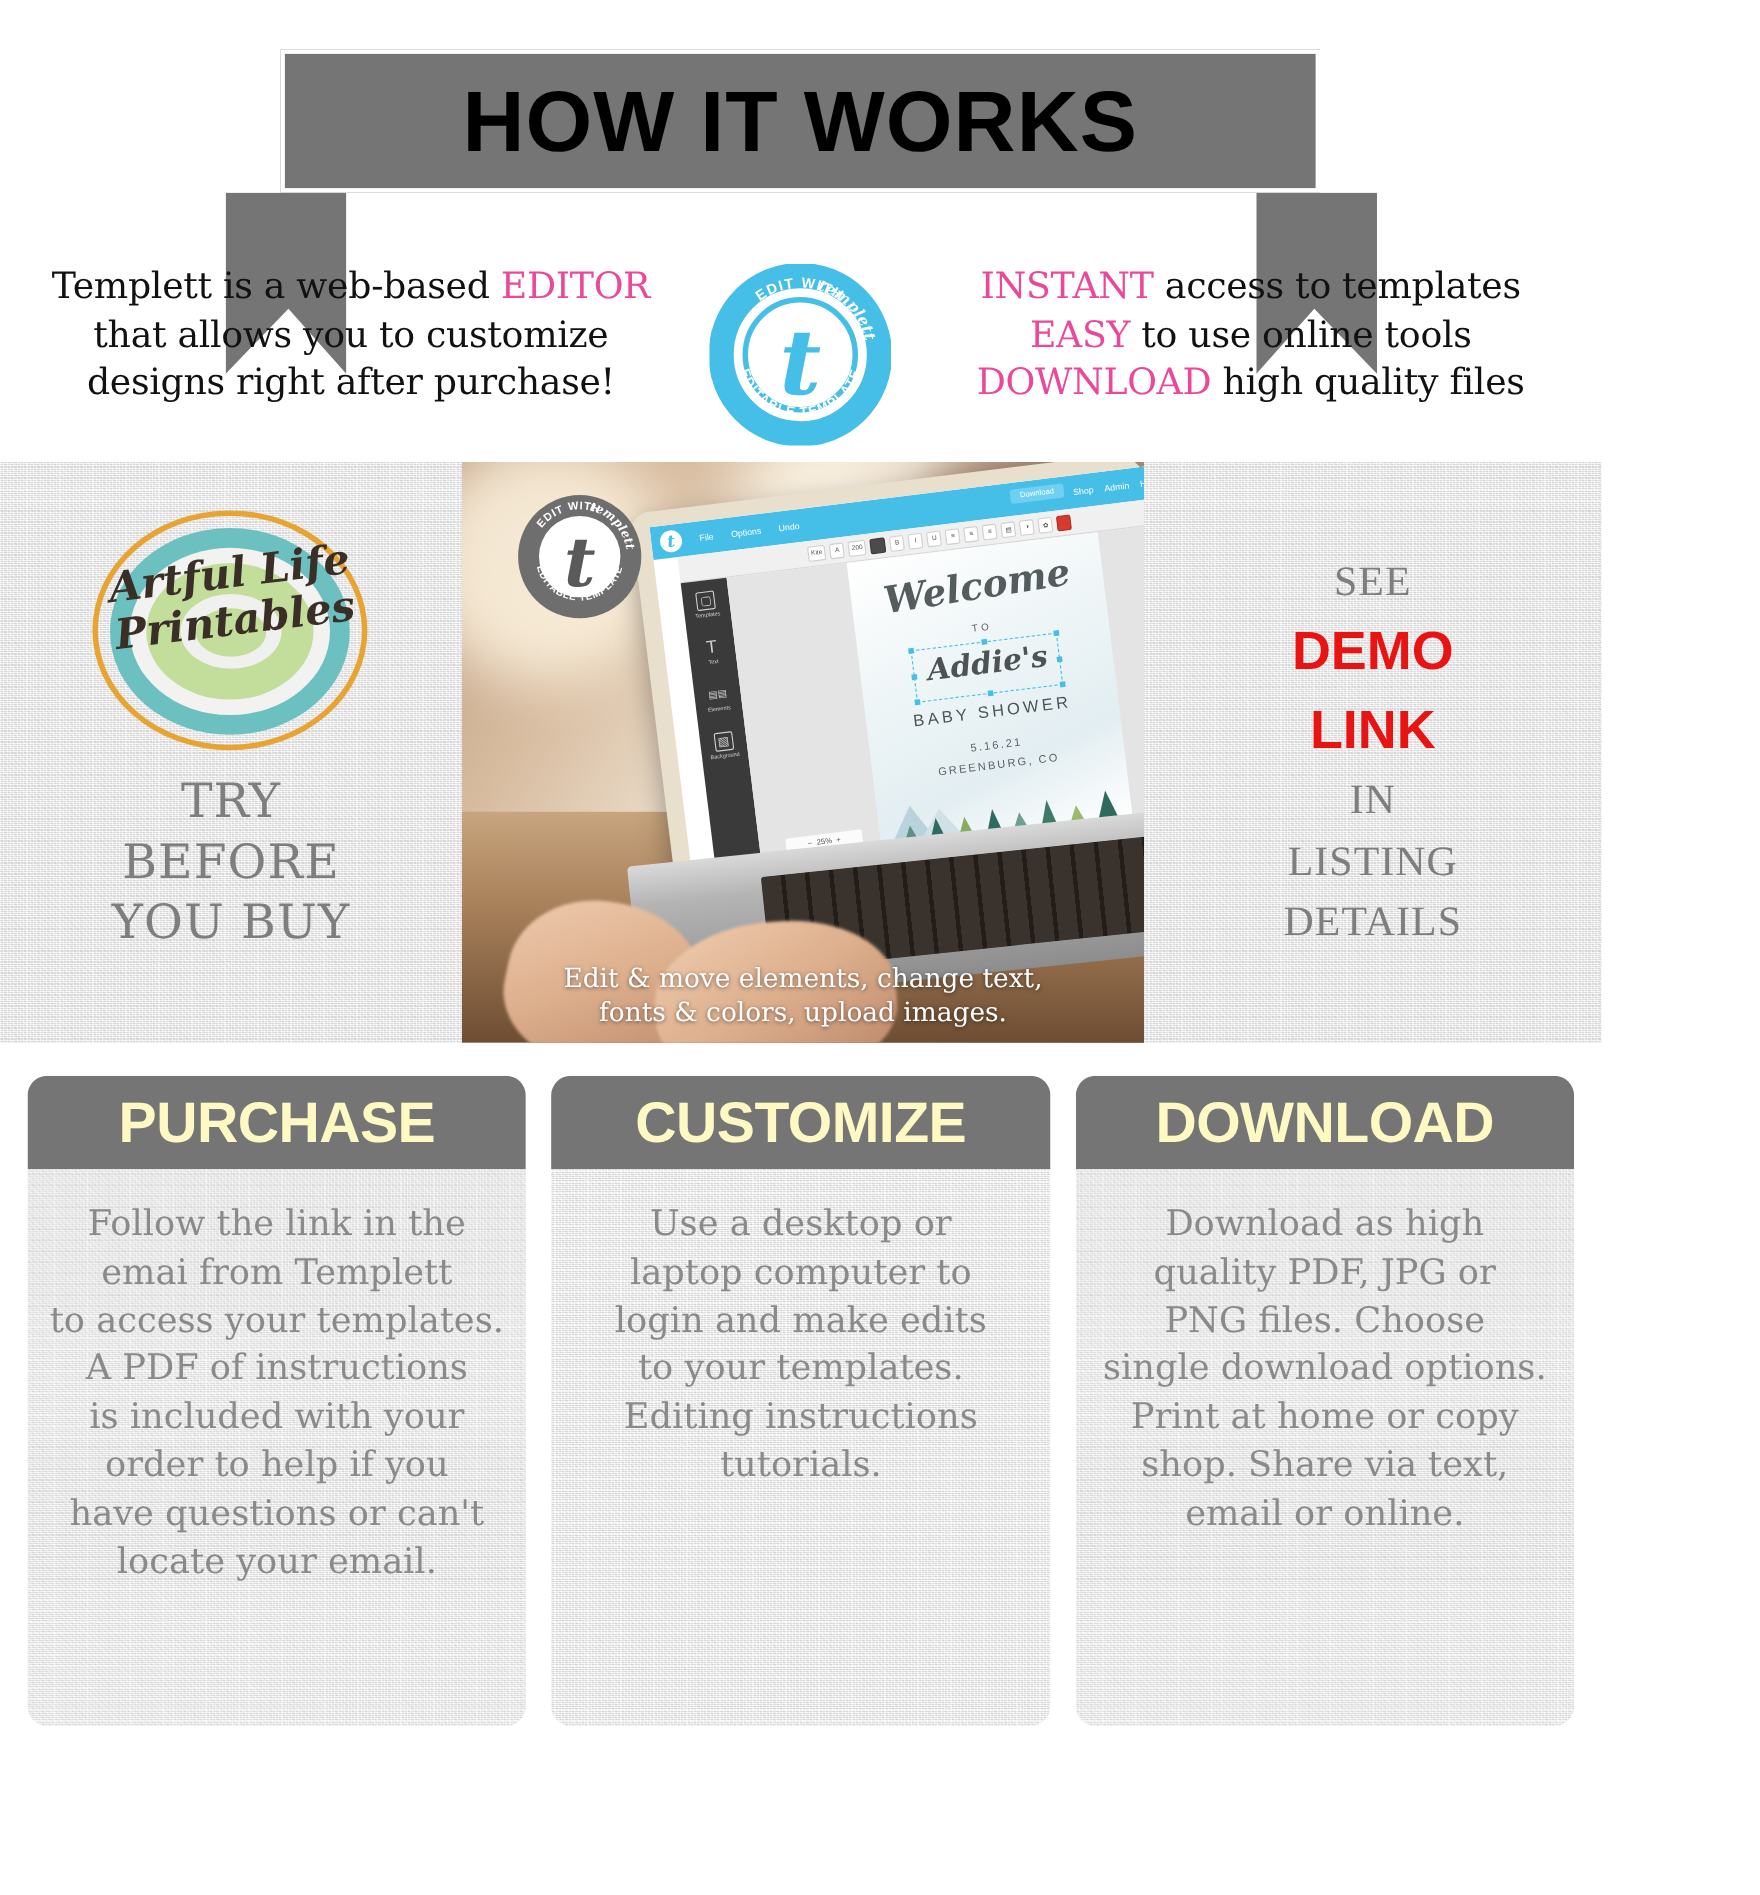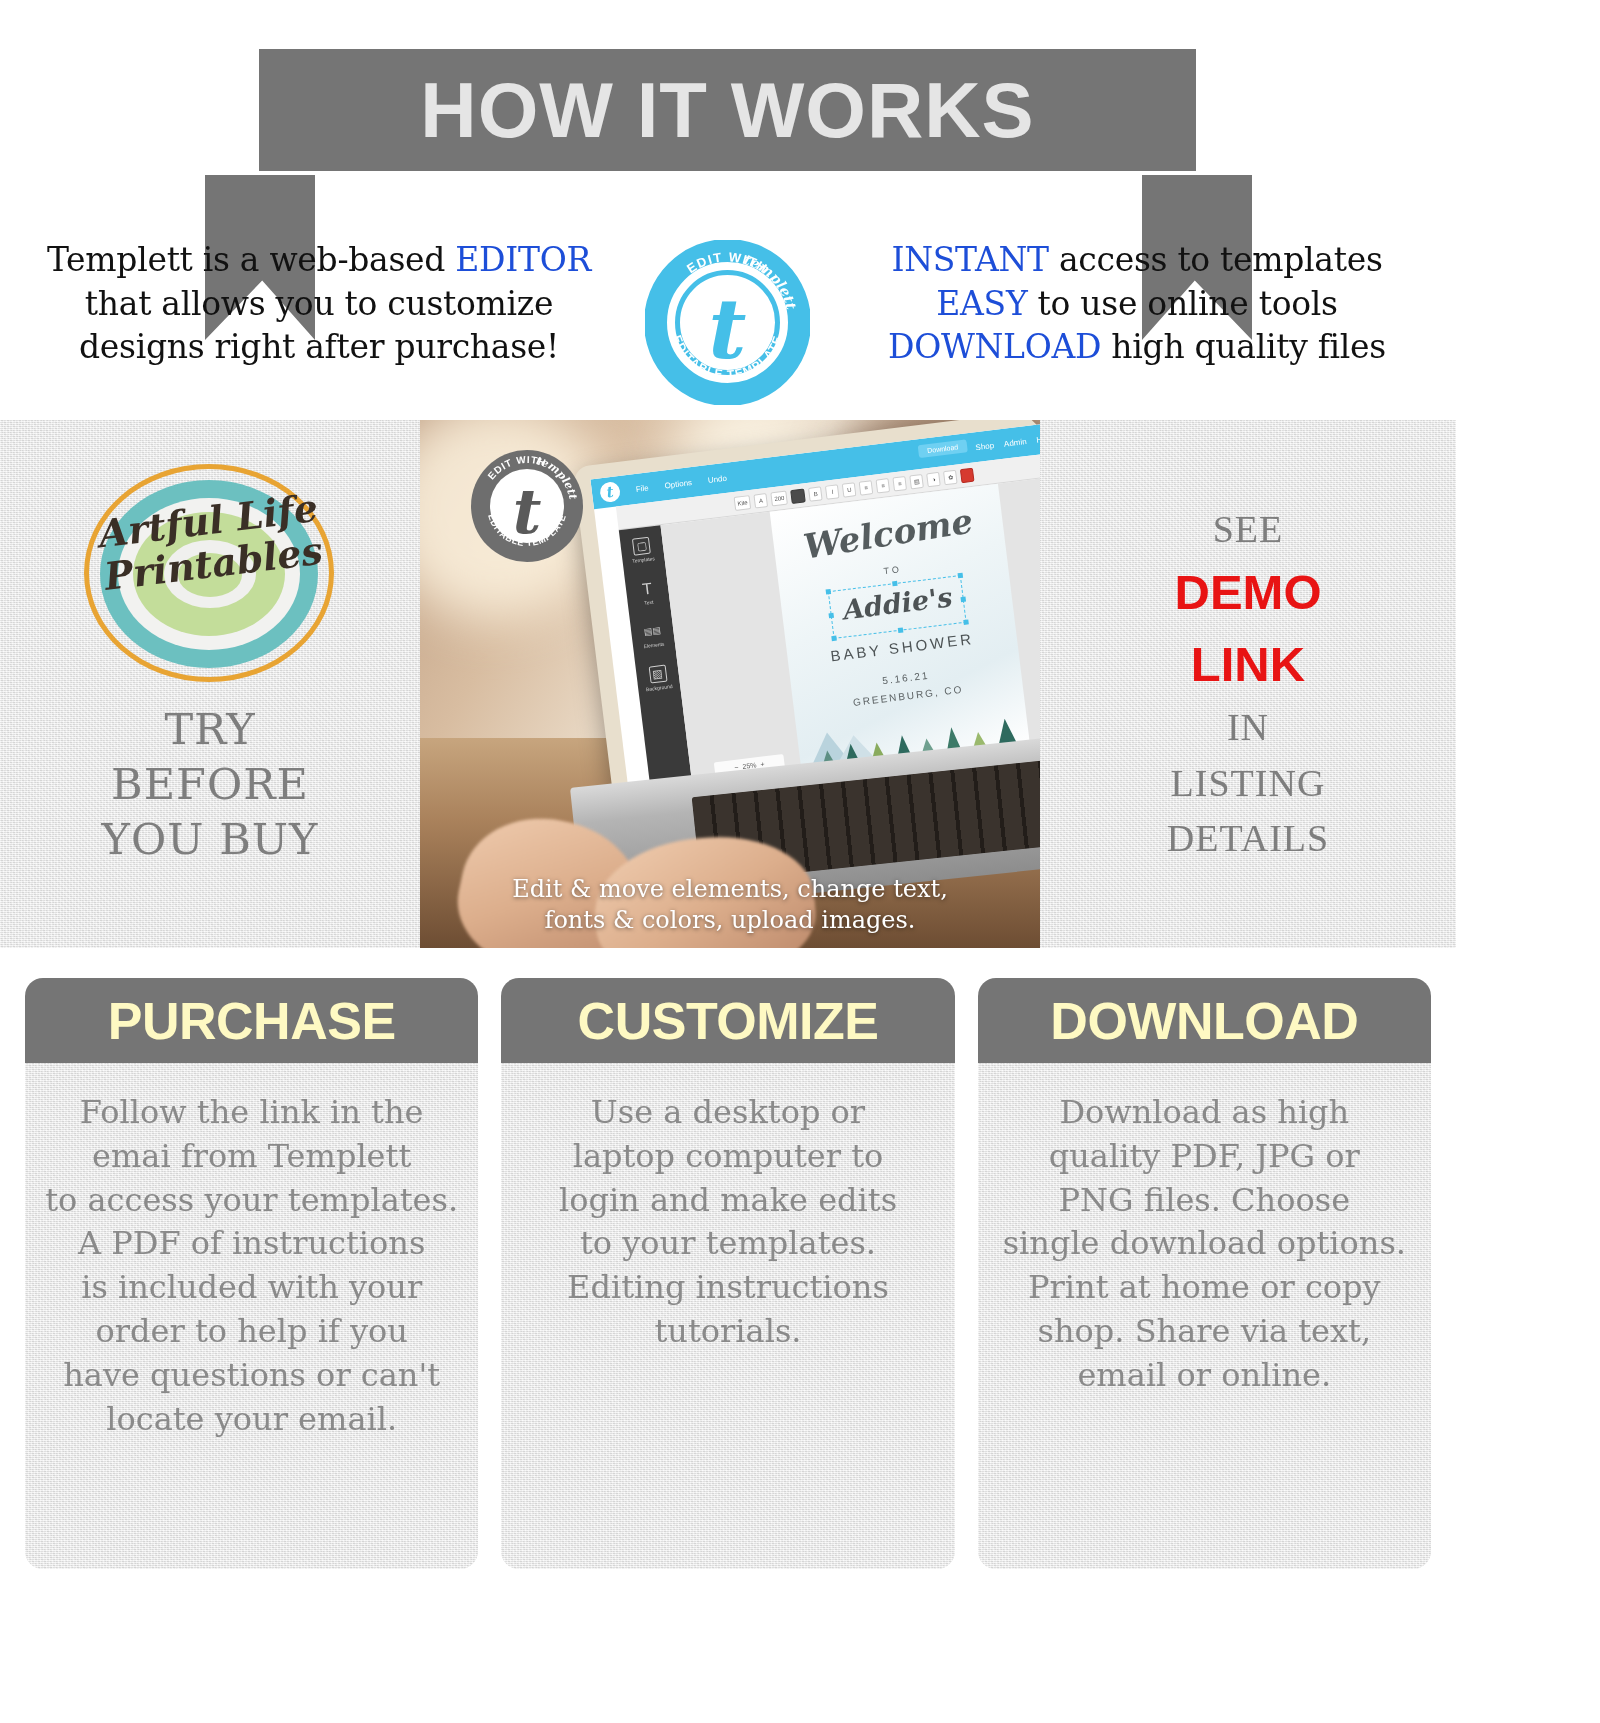--- a/index.html
+++ b/index.html
@@ -28,37 +28,37 @@
     position:absolute; top:175px; width:110px; height:165px; background:#757575;
   }
   .ribbon-tail.left  { left:205px;  clip-path:polygon(0% 0%, 100% 0%, 100% 100%, 52% 64%, 0% 100%); }
   .ribbon-tail.right { left:1142px; clip-path:polygon(0% 0%, 100% 0%, 100% 100%, 48% 64%, 0% 100%); }
   #ribbon-body {
     position:absolute; left:255px; top:45px; width:945px; height:130px;
     background:#757575; border:4px solid #ffffff;
     display:flex; align-items:center; justify-content:center;
   }
   #ribbon-title {
-    color:#e5e5e5; font-family:"Liberation Sans", sans-serif;
+    color:#000000; font-family:"Liberation Sans", sans-serif;
     font-weight:bold; font-size:78px; letter-spacing:1px; line-height:1;
     white-space:nowrap;
   }
 
   
   #intro-row {
     position:absolute; left:0; top:215px; width:1456px; height:205px;
     display:flex; align-items:flex-start; justify-content:space-between;
     padding:0 30px;
   }
   .intro-col { width:578px; padding-top:23px; }
   .intro-line {
     font-size:33px; color:#111111; line-height:1.32; text-align:center;
     font-family:"DejaVu Serif", serif; letter-spacing:-0.3px;
   }
-  .hl { color:#1d4ed8; }
+  .hl { color:#ec4899; }
 
   
   #templett-badge-blue {
     position:absolute; left:645px; top:240px; width:165px; height:165px;
   }
 
   
   #middle-band {
     position:absolute; left:0; top:420px; width:1456px; height:528px;
   }

